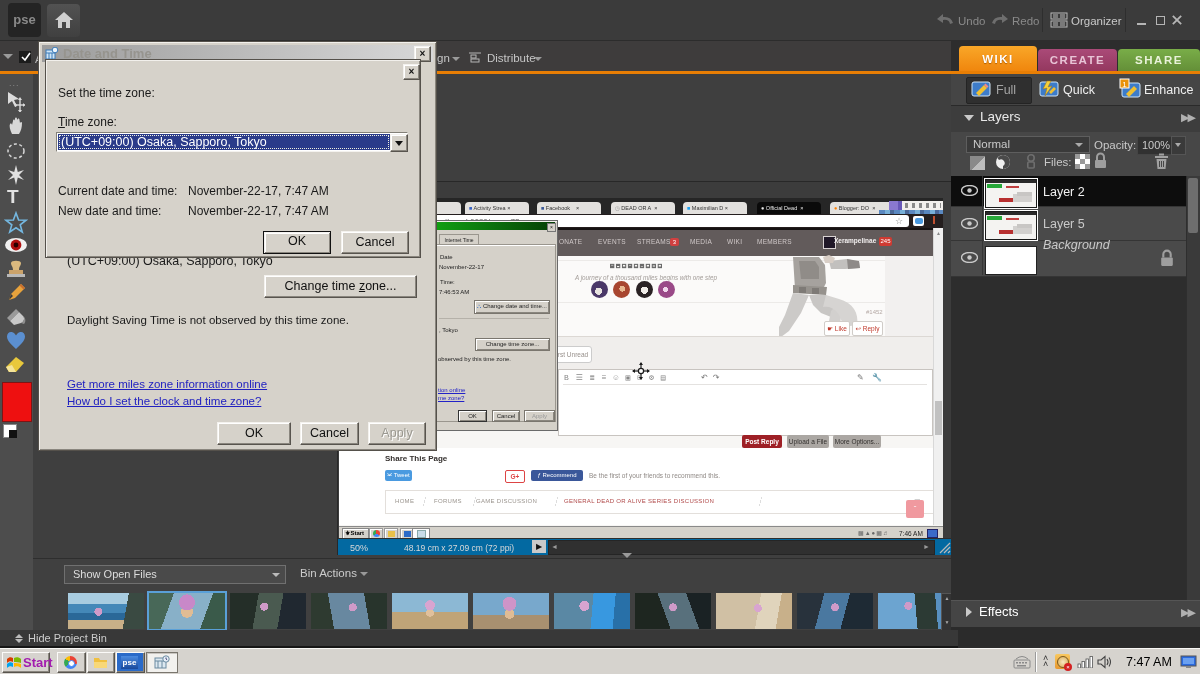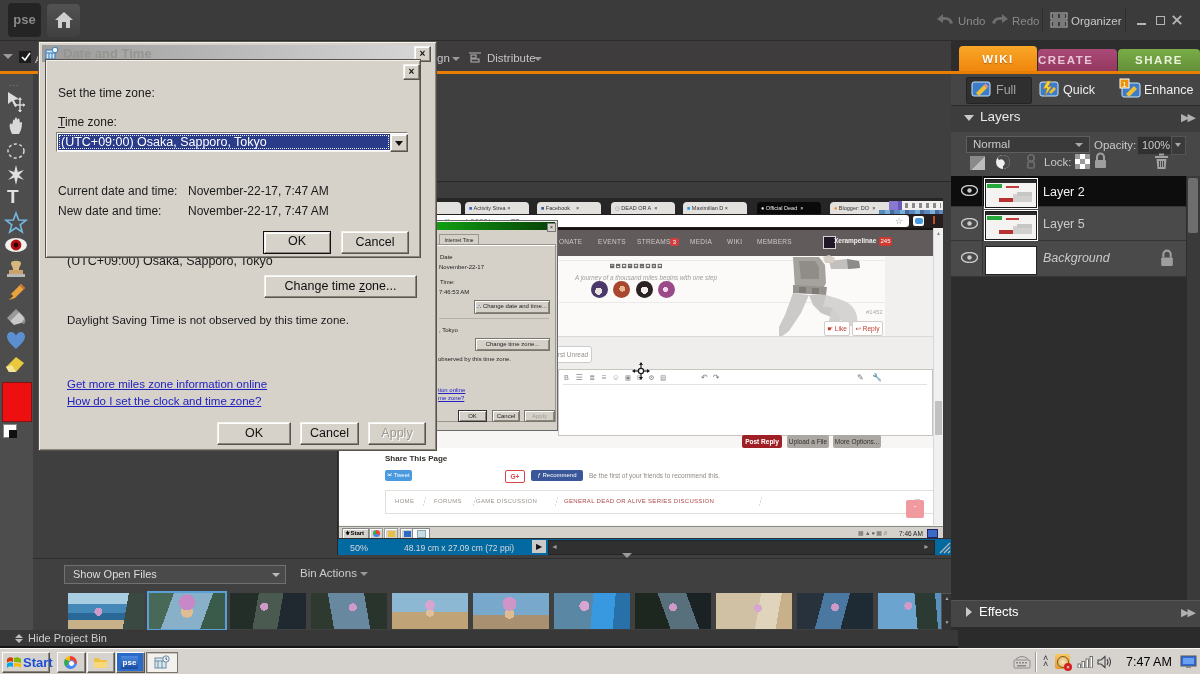--- a/index.html
+++ b/index.html
@@ -343,21 +343,21 @@
             <line x1="12" y1="2" x2="2" y2="12"></line>
             <line x1="12" y1="6" x2="6" y2="12"></line>
             <line x1="12" y1="10" x2="10" y2="12"></line>
           </g>
         </svg>
     </div>
   </div>
 
   <div class="abs" id="rpanel" style="left:951px;top:40px;width:249px;height:608px;background:#2d2d2d">
     <div class="abs" style="left:8px;top:6px;width:78px;height:28px;background:linear-gradient(#f9a728,#ef820a);border-radius:4px 4px 0 0;text-align:center;font-size:11.5px;font-weight:bold;color:#fff;letter-spacing:1.5px;line-height:27px;text-shadow:0 1px 1px #b05e00">WIKI</div>
-    <div class="abs" style="left:87px;top:9px;width:79px;height:22px;background:linear-gradient(#aa4a78,#94385f);border-radius:4px 4px 0 0;text-align:left;font-size:11.5px;font-weight:bold;color:#e8c4d6;letter-spacing:1.5px;line-height:23px">CREATE</div>
+    <div class="abs" style="left:87px;top:9px;width:79px;height:22px;background:linear-gradient(#aa4a78,#94385f);border-radius:4px 4px 0 0;text-align:center;font-size:11.5px;font-weight:bold;color:#e8c4d6;letter-spacing:1.5px;line-height:23px">CREATE</div>
     <div class="abs" style="left:167px;top:9px;width:82px;height:22px;background:linear-gradient(#79ad48,#648f38);border-radius:4px 4px 0 0;text-align:center;font-size:11.5px;font-weight:bold;color:#e9f2da;letter-spacing:1.5px;line-height:23px">SHARE</div>
     <div class="abs" style="left:0;top:31px;width:249px;height:3px;background:#e87e04"></div>
     <div class="abs" style="left:0;top:34px;width:249px;height:31px;background:#454545"></div>
     <div class="abs" style="left:15px;top:37px;width:64px;height:25px;background:#2f2f2f;border:1px solid #242424;border-radius:2px"></div>
     <svg class="abs" style="left:20px;top:40px" width="20" height="18" viewBox="0 0 20 18">
         <rect x="1" y="2" width="18" height="14" rx="2" fill="#3d7cc9" stroke="#d0e4f4" stroke-width="1"></rect>
         <path d="M5 13 L13 5 L16 8 L8 16 Z" fill="#f0c030"></path>
         <path d="M13 5 L16 8 L17.5 6.5 L14.5 3.5 Z" fill="#e88"></path>
       </svg>
     <div class="abs" style="left:45px;top:43px;font-size:12.5px;color:#a3a3a3">Full</div>
@@ -392,21 +392,21 @@
     <svg class="abs" style="left:44px;top:114px" width="16" height="16" viewBox="0 0 16 16">
         <circle cx="8" cy="8" r="7" fill="#efefef"></circle>
         <path d="M8 1 A7 7 0 0 1 8 15 L8 12 A1 1 0 0 0 4 6 L2.5 4 A7 7 0 0 1 8 1 Z" fill="#4a4a4a"></path>
       </svg>
     <svg class="abs" style="left:74px;top:113px" width="12" height="18" viewBox="0 0 12 18">
         <g fill="none" stroke="#6e6e6e" stroke-width="1.6">
           <circle cx="6" cy="5" r="3.2"></circle>
           <rect x="2.8" y="9" width="6.4" height="6" rx="1"></rect>
         </g>
       </svg>
-    <div class="abs" style="left:93px;top:116px;font-size:11.5px;color:#c9c9c9">Lock:</div>
+    <div class="abs" style="left:93px;top:116px;font-size:11.5px;color:#c9c9c9">Files:</div>
     <svg class="abs" style="left:124px;top:114px" width="15" height="15" viewBox="0 0 15 15">
         <rect width="15" height="15" fill="#fff"></rect>
         <rect x="0" y="0" width="5" height="5" fill="#9a9a9a"></rect>
         <rect x="10" y="0" width="5" height="5" fill="#9a9a9a"></rect>
         <rect x="5" y="5" width="5" height="5" fill="#9a9a9a"></rect>
         <rect x="0" y="10" width="5" height="5" fill="#9a9a9a"></rect>
         <rect x="10" y="10" width="5" height="5" fill="#9a9a9a"></rect>
       </svg>
     <svg class="abs" style="left:142px;top:112px" width="15" height="18" viewBox="0 0 15 18">
         <path d="M4 8 L4 5 A3.5 3.5 0 0 1 11 5 L11 8" fill="none" stroke="#9e9e9e" stroke-width="2"></path>
@@ -437,21 +437,21 @@
       </svg>
     <svg class="abs" style="left:10px;top:212px" width="17" height="11" viewBox="0 0 17 11">
         <ellipse cx="8.5" cy="5.5" rx="8" ry="5" fill="none" stroke="#c9c9c9" stroke-width="1.4"></ellipse>
         <circle cx="8.5" cy="5.5" r="2.2" fill="#c9c9c9"></circle>
       </svg>
     <div class="abs thumbshot" style="left:34px;top:139px"></div>
     <div class="abs thumbshot" style="left:34px;top:171px"></div>
     <div class="abs" style="left:34px;top:206px;width:50px;height:27px;background:#fff;border:1px solid #222"></div>
     <div class="abs" style="left:92px;top:145px;font-size:12.5px;color:#f2f2f2">Layer 2</div>
     <div class="abs" style="left:92px;top:177px;font-size:12.5px;color:#c9c9c9">Layer 5</div>
-    <div class="abs" style="left:92px;top:211px;font-size:12.5px;color:#c9c9c9;font-style:italic">Background</div>
+    <div class="abs" style="left:92px;top:198px;font-size:12.5px;color:#c9c9c9;font-style:italic">Background</div>
     <svg class="abs" style="left:208px;top:209px" width="16" height="19" viewBox="0 0 15 18">
         <path d="M4 8 L4 5 A3.5 3.5 0 0 1 11 5 L11 8" fill="none" stroke="#9e9e9e" stroke-width="2"></path>
         <rect x="2" y="8" width="11" height="8" rx="1" fill="#9e9e9e"></rect>
       </svg>
     <div class="abs" style="left:235px;top:136px;width:14px;height:424px;background:#3a3a3a;border-left:1px solid #2e2e2e"></div>
     <div class="abs" style="left:237px;top:138px;width:10px;height:55px;background:#6e6e6e;border-radius:2px"></div>
     <div class="abs" style="left:0;top:560px;width:249px;height:26px;background:#454545;border-top:1px solid #555;border-bottom:1px solid #2f2f2f"></div>
     <div class="abs" style="left:15px;top:567px;width:0;height:0;border-top:5px solid transparent;border-bottom:5px solid transparent;border-left:6px solid #c9c9c9"></div>
     <div class="abs" style="left:28px;top:564px;font-size:13px;color:#ffffff">Effects</div>
     <div class="abs" style="left:230px;top:566px;font-size:11px;color:#b0b0b0;letter-spacing:-2px">▶▶</div>
@@ -486,21 +486,21 @@
   <div class="abs" style="left:622px;top:553px;width:0;height:0;border-left:5px solid transparent;border-right:5px solid transparent;border-top:5px solid #9a9a9a"></div>
 
   <div class="abs" id="taskbar" style="left:0;top:648px;width:1200px;height:26px;background:#d6d3ce;border-top:1px solid #f8f7f4">
     <div class="abs tbtn" style="left:2px;width:46px">
       <svg style="position:absolute;left:3px;top:2px" width="16" height="14" viewBox="0 0 16 14">
           <path d="M1 4 C3 2 5 2 7 3 L7 7 C5 6 3 6 1 8 Z" fill="#d83b01"></path>
           <path d="M8 3 C10 2 13 2 15 4 L15 8 C13 7 10 7 8 7 Z" fill="#7fba00"></path>
           <path d="M1 9 C3 7 5 7 7 8 L7 12 C5 11 3 11 1 13 Z" fill="#00a4ef"></path>
           <path d="M8 8 C10 8 13 8 15 9 L15 13 C13 11 10 11 8 12 Z" fill="#ffb900"></path>
         </svg>
-      <div style="position:absolute;left:20px;top:2px;font-size:13px;font-weight:bold;color:#1d4ed8">Start</div>
+      <div style="position:absolute;left:20px;top:2px;font-size:13px;font-weight:bold;color:#a21caf">Start</div>
     </div>
     <div class="abs tbtn" style="left:57px;width:27px">
       <div style="position:absolute;left:6px;top:3px;width:13px;height:13px;border-radius:50%;background:conic-gradient(#ea4335 0 30%,#4285f4 30% 63%,#34a853 63% 85%,#fbbc05 85%);"></div>
       <div style="position:absolute;left:10px;top:7px;width:5px;height:5px;border-radius:50%;background:#fff;border:1px solid #4285f4"></div>
     </div>
     <div class="abs tbtn" style="left:87px;width:26px">
       <svg style="position:absolute;left:5px;top:3px" width="15" height="13" viewBox="0 0 15 13">
           <path d="M1 2 L6 2 L7 4 L14 4 L14 12 L1 12 Z" fill="#f0c040"></path>
           <path d="M1 6 L14 6 L14 12 L1 12 Z" fill="#f8d878"></path>
         </svg>

